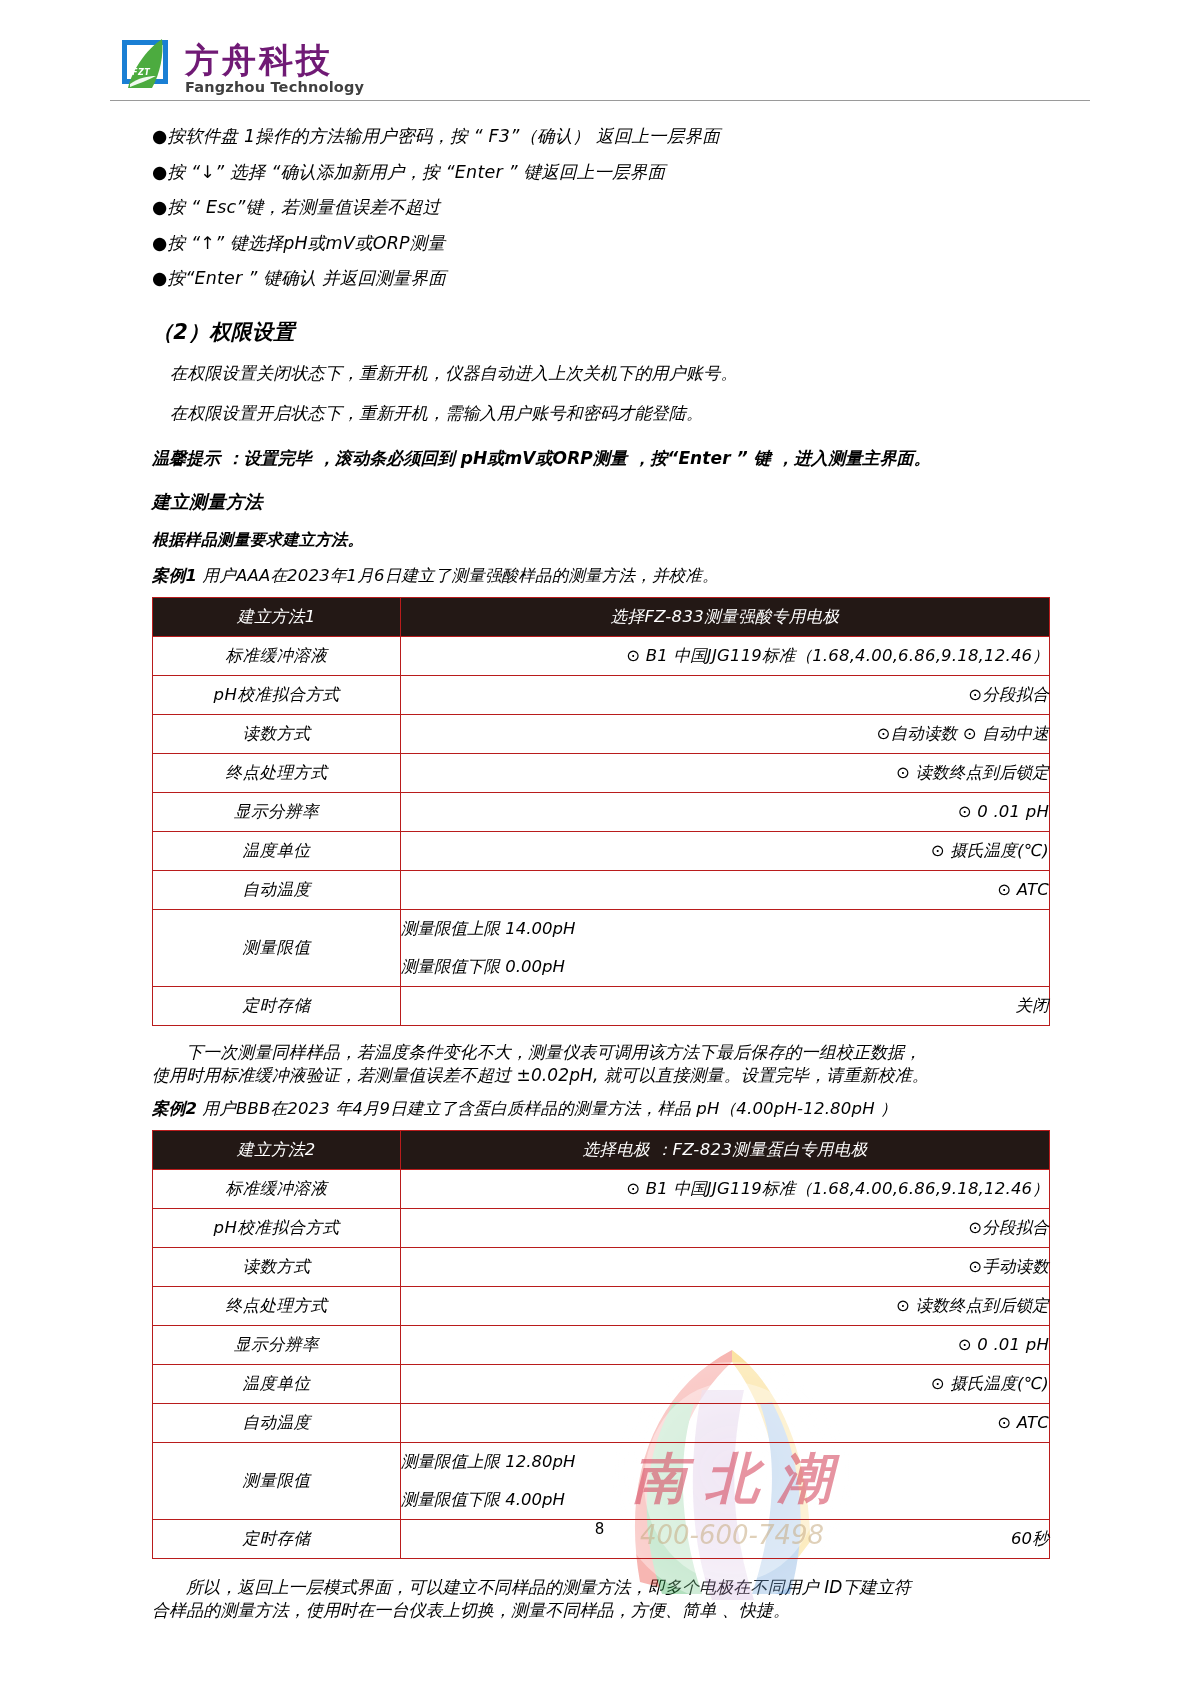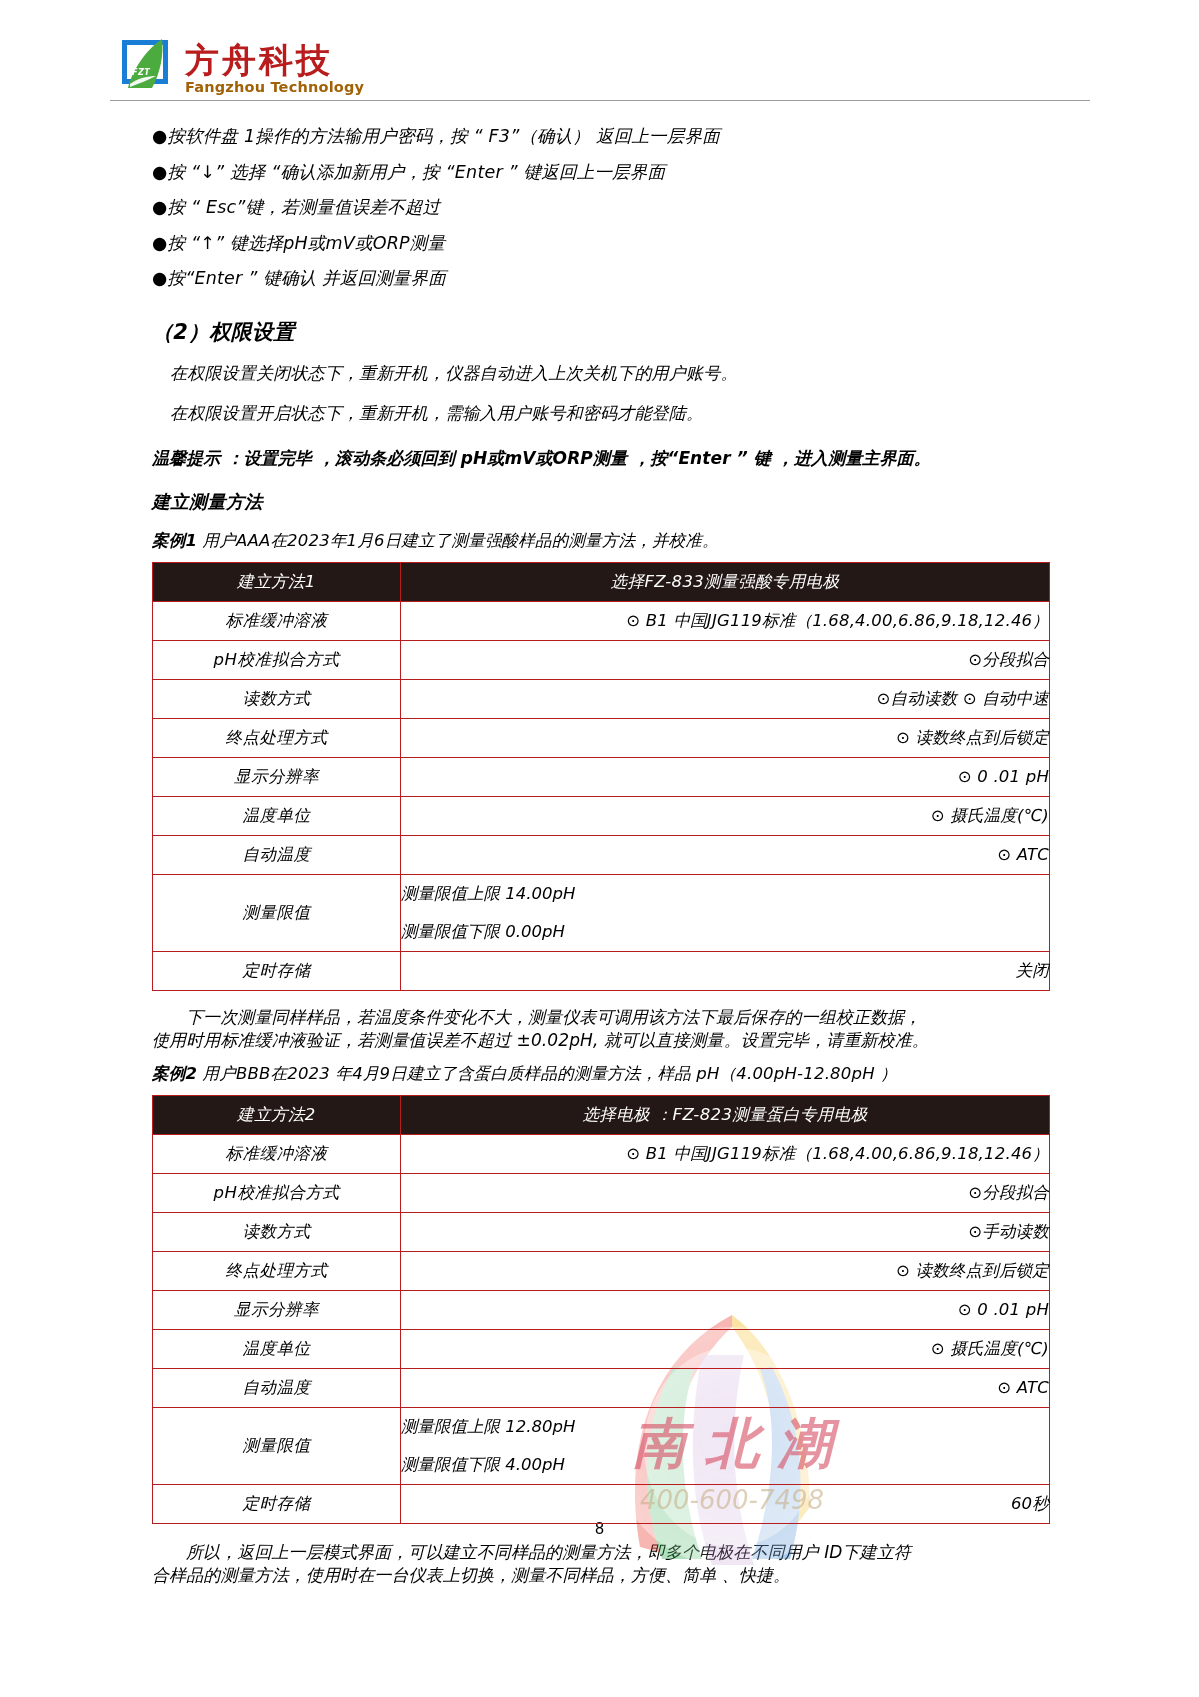--- a/index.html
+++ b/index.html
@@ -70,27 +70,27 @@
     font-family: "DejaVu Sans", sans-serif;
   }
   .logo-text {
     margin-left: 9px;
     line-height: 1;
   }
   .logo-cn {
     font-size: 34px;
     font-weight: bold;
     letter-spacing: 3px;
-    color: #b91c1c;
+    color: #701a75;
     font-family: "DejaVu Sans", sans-serif;
   }
   .logo-en {
     font-size: 14.5px;
     font-weight: bold;
-    color: #a16207;
+    color: #404040;
     letter-spacing: 0.2px;
     margin-top: 3px;
     font-family: "DejaVu Sans", sans-serif;
   }
   .header-rule {
     position: absolute;
     left: 110px;
     top: 100px;
     width: 980px;
     height: 1px;
@@ -272,20 +272,21 @@
       <div class="bullet-line">●按 “ Esc”键，若测量值误差不超过</div>
       <div class="bullet-line">●按 “↑” 键选择pH或mV或ORP测量</div>
       <div class="bullet-line">●按“Enter ” 键确认 并返回测量界面</div>
 
       <div class="h-sub">（2）权限设置</div>
       <div class="para">在权限设置关闭状态下，重新开机，仪器自动进入上次关机下的用户账号。</div>
       <div class="para">在权限设置开启状态下，重新开机，需输入用户账号和密码才能登陆。</div>
       <div class="tip">温馨提示 ：设置完毕 ，滚动条必须回到 pH或mV或ORP测量 ，按“Enter ” 键 ，进入测量主界面。</div>
 
       <div class="h-main">建立测量方法</div>
+      <div class="h-minor">根据样品测量要求建立方法。</div>
 
       <div class="case-line">
         <b>案例1</b>
         <span>用户AAA在2023年1月6日建立了测量强酸样品的测量方法，并校准。</span>
       </div>
 
       <div style="position:relative;">
         <svg class="watermark" viewBox="0 0 300 300">
           <defs>
             <radialGradient id="wmg" cx="50%" cy="45%" r="55%">

